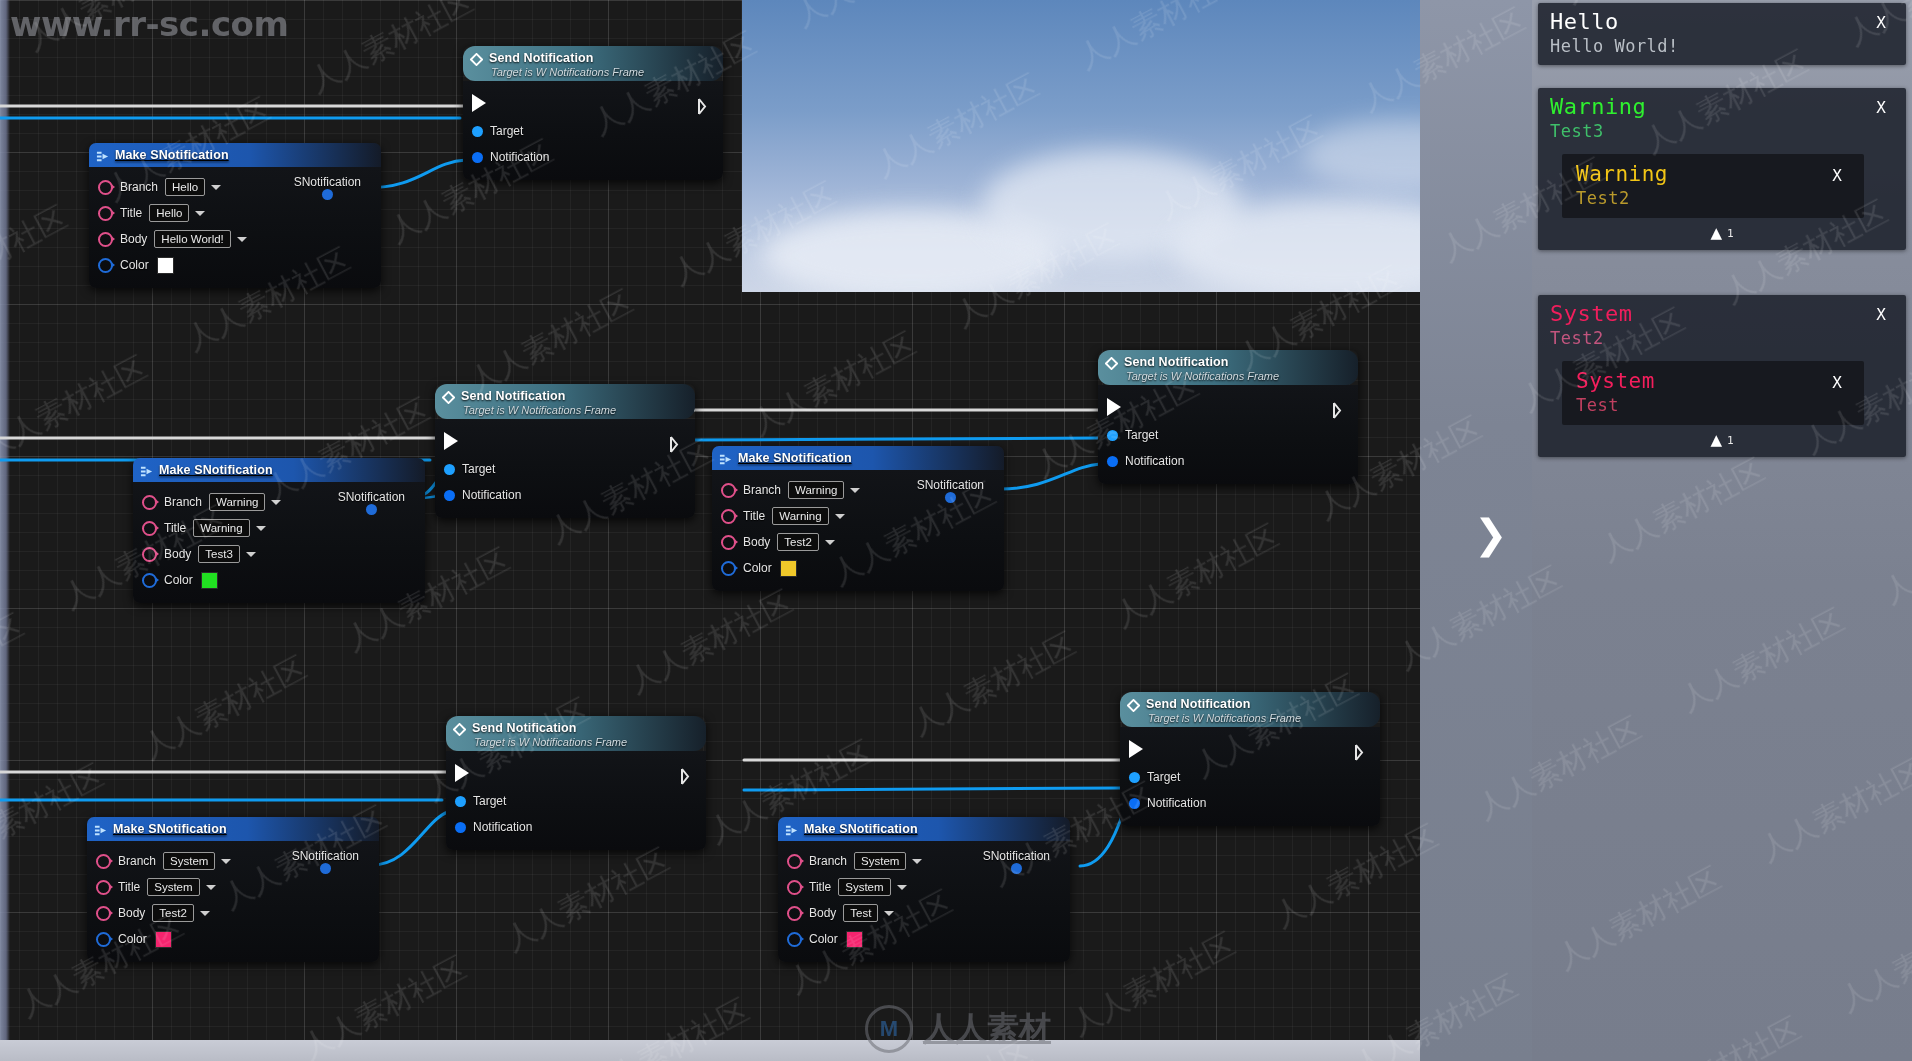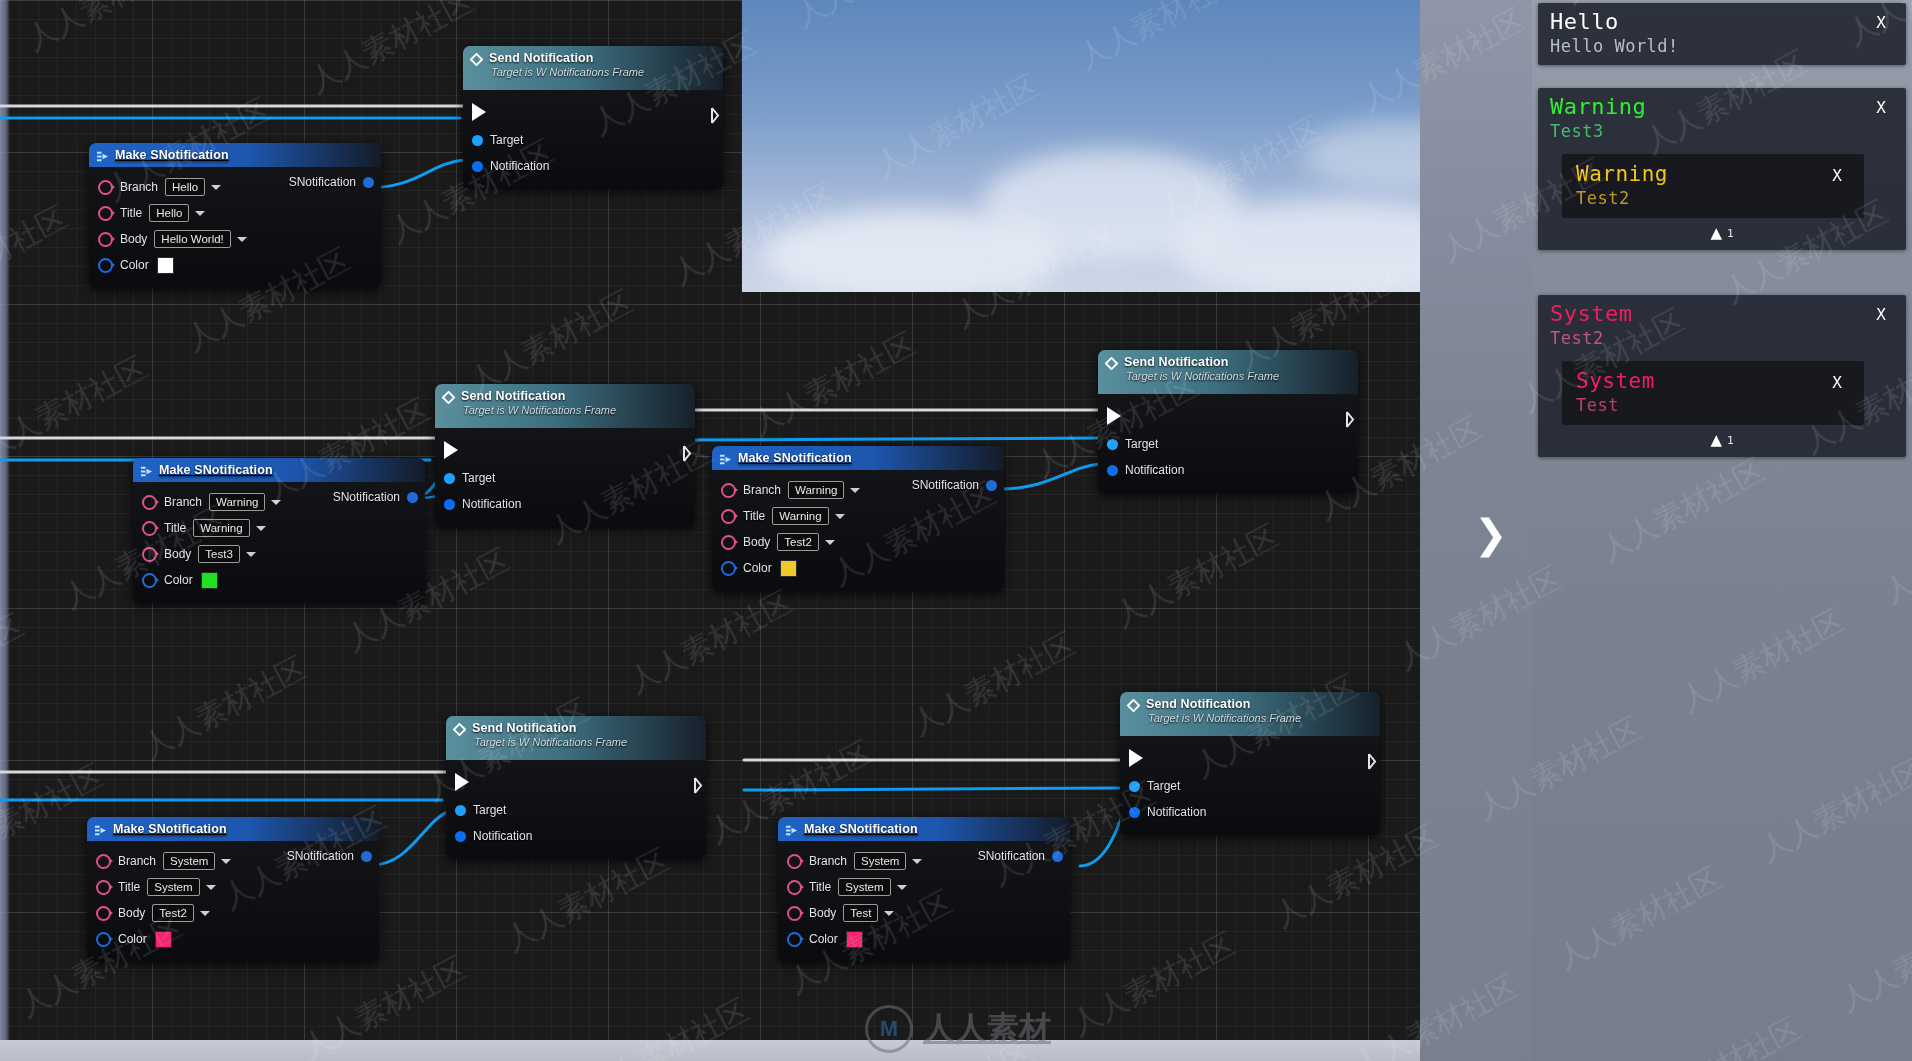--- a/index.html
+++ b/index.html
@@ -52,21 +52,21 @@
   .node{position:absolute;border-radius:7px;overflow:hidden;
         box-shadow:0 3px 10px rgba(0,0,0,.75);}
   .node-body{background:linear-gradient(to bottom,#121418 0%,#0d0f12 55%,#0a0b0e 100%);}
   .node.make{width:292px;}
   .node.send{width:260px;}
 
   .hdr{position:relative;padding:5px 8px 5px 26px;}
   .hdr.make{background:linear-gradient(to bottom,#2e77d8 0%,#1f5fc0 50%,#1a4da0 100%);
             background-image:linear-gradient(to right,#1f63c6 0%,#1d56ad 55%,#141b28 100%);text-decoration:underline;}
   .hdr.send{background-image:linear-gradient(to right,#5a8f9e 0%,#3d6f80 45%,#16202a 100%);
-            padding-bottom:12px;}
+            padding-bottom:3px;border-radius:12px;}
   .hdr-title{font-size:12.5px;font-weight:bold;color:#ffffff;letter-spacing:.1px;
              text-shadow:0 1px 2px rgba(0,0,0,.9);}
   .hdr-sub{font-size:11px;font-style:italic;color:#cfd9de;margin-top:1px;margin-left:2px;
            text-shadow:0 1px 2px rgba(0,0,0,.9);}
   .ic{position:absolute;left:7px;top:7px;width:13px;height:13px;}
 
   .rows{padding:7px 0 10px 0;position:relative;}
   .row{display:flex;align-items:center;height:26px;padding-left:9px;position:relative;}
   .pin{width:11px;height:11px;flex:0 0 11px;margin-right:7px;position:relative;}
   .pin.in-struct{border:2px solid #e0508a;border-radius:50%;background:transparent;}
@@ -77,21 +77,21 @@
         border-top:3px solid transparent;border-bottom:3px solid transparent;}
   .pin.obj{background:#1ea0ff;border-radius:50%;}
   .pin.obj2{background:#0a6ef5;border-radius:50%;}
   .pin.out-struct{background:#1f6bd8;border-radius:50%;}
   .lbl{font-size:12px;color:#e4e4e4;white-space:nowrap;text-shadow:0 1px 1px #000;}
   .val{margin-left:7px;border:1px solid #9a9a9a;background:#0c0c0c;color:#e9e9e9;
        font-size:11.5px;padding:1px 6px;border-radius:2px;line-height:14px;}
   .caret{margin-left:6px;width:0;height:0;border-left:5px solid transparent;border-right:5px solid transparent;
          border-top:5px solid #cfcfcf;}
   .swatch{margin-left:8px;width:15px;height:15px;border:1px solid #2a2a2a;}
-  .outrow{position:absolute;right:0;display:flex;align-items:center;}
+  .outrow{position:absolute;right:13px;display:flex;align-items:center;flex-direction:column;}
   .outrow .lbl{margin-right:7px;}
   .exec-in{width:0;height:0;border-left:14px solid #ffffff;border-top:9px solid transparent;
            border-bottom:9px solid transparent;}
   .exec-out{width:12px;height:17px;}
 
   
   .notif-panel{position:absolute;left:1532px;top:0;width:380px;height:1061px;
     background:linear-gradient(to bottom,#9aa0ae 0%,#878d9c 22%,#7b8190 55%,#777d8c 100%);}
   .notif{position:absolute;left:6px;width:368px;}
   .notif-main{background:rgba(27,32,42,0.86);border-radius:2px;position:relative;
@@ -157,20 +157,21 @@
       </g>
     </svg>
 
     <div class="viewport">
       <div class="cloud" style="left:20px;top:210px;width:300px;height:90px;"></div>
       <div class="cloud" style="left:240px;top:150px;width:260px;height:110px;opacity:.7;"></div>
       <div class="cloud" style="left:430px;top:200px;width:330px;height:100px;opacity:.75;"></div>
       <div class="cloud" style="left:560px;top:120px;width:200px;height:70px;opacity:.45;"></div>
     </div>
 
+    <div class="wm-url">www.rr-sc.com</div>
 
     <div id="nodes">
         <div class="node send" style="left: 463px; top: 46px;">
           <div class="hdr send">
             <svg class="ic" viewBox="0 0 14 14">
               <polygon points="7,1 13,7 7,13 1,7" fill="none" stroke="#ffffff" stroke-width="2"></polygon>
             </svg>
             <div class="hdr-title">Send Notification</div>
             <div class="hdr-sub">Target is W Notifications Frame</div>
           </div>

